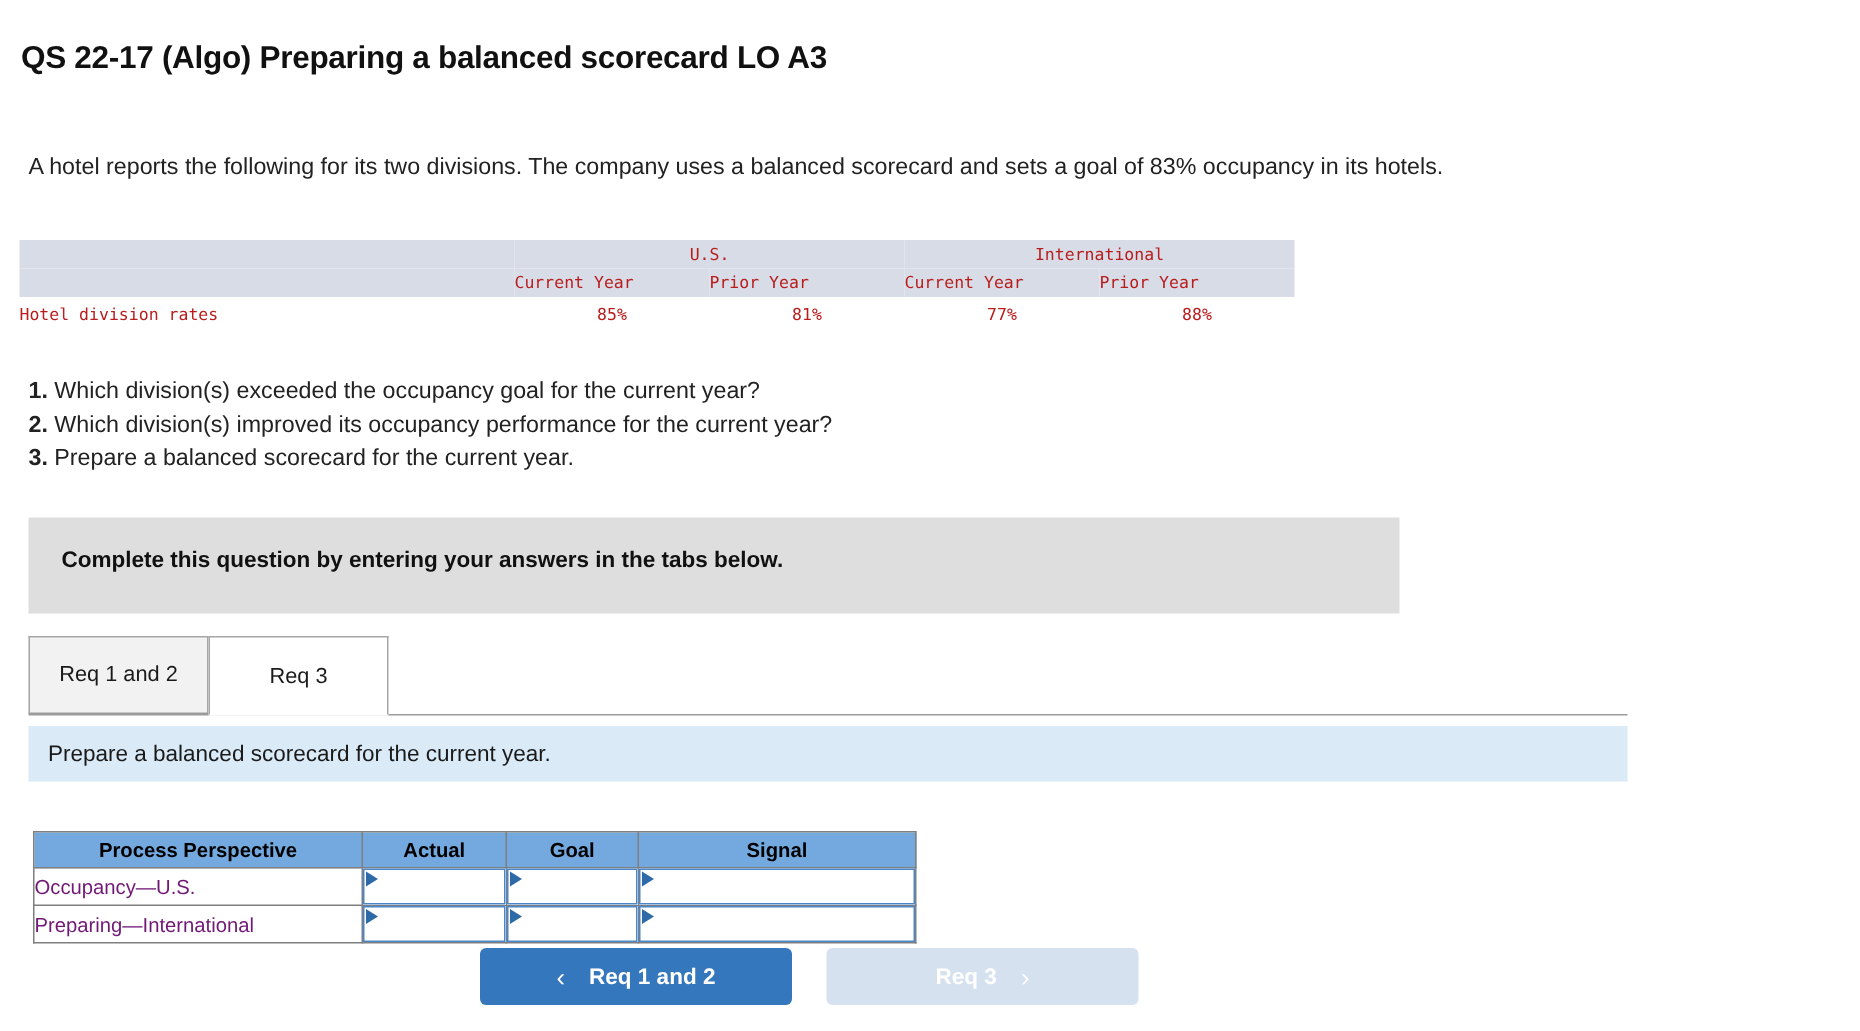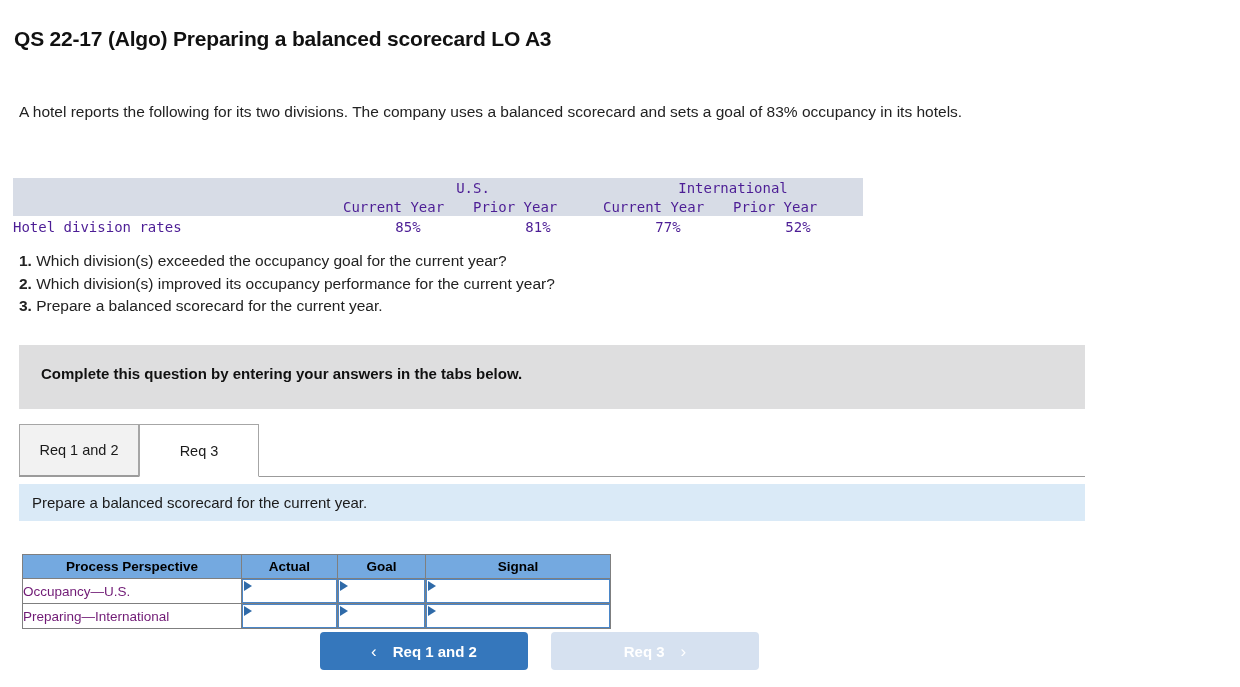--- a/index.html
+++ b/index.html
@@ -36,26 +36,26 @@
     width: 1145px;
     font-size: 15.5px;
     line-height: 24px;
     color: #222222;
   }
 
   
   .data-table {
     position: absolute;
     left: 13px;
-    top: 178px;
+    top: 160px;
     width: 850px;
     border-collapse: collapse;
     font-family: "DejaVu Sans Mono", "Liberation Mono", monospace;
-    font-size: 14px;
-    color: #4c1d95;
+    font-size: 11px;
+    color: #b91c1c;
   }
   .data-table th, .data-table td {
     padding: 0;
     font-weight: normal;
     border: none;
   }
   .dt-head-row td, .dt-head-row th { background: #d7dce6; height: 19px; }
   .dt-blank { width: 330px; }
   .dt-col { width: 130px; text-align: left; }
   .dt-span2 { text-align: center; }
@@ -72,21 +72,21 @@
     line-height: 22.5px;
     color: #222222;
   }
   .questions .qnum { font-weight: bold; }
 
   
   .gray-banner {
     position: absolute;
     left: 19px;
     top: 345px;
-    width: 1066px;
+    width: 914px;
     height: 64px;
     background: #dededf;
   }
   .gray-banner-text {
     position: absolute;
     left: 22px;
     top: 20px;
     font-size: 15px;
     font-weight: bold;
     color: #111111;
@@ -272,21 +272,21 @@
       <th class="dt-col">Current Year</th>
       <th class="dt-col">Prior Year</th>
     </tr>
   </thead>
   <tbody>
     <tr class="dt-body-row">
       <td class="dt-rowlabel">Hotel division rates</td>
       <td class="dt-val">85%</td>
       <td class="dt-val">81%</td>
       <td class="dt-val">77%</td>
-      <td class="dt-val">52%</td>
+      <td class="dt-val">88%</td>
     </tr>
   </tbody>
 </table>
 
 <div class="questions">
   <div><span class="qnum">1.</span><span> Which division(s) exceeded the occupancy goal for the current year?</span></div>
   <div><span class="qnum">2.</span><span> Which division(s) improved its occupancy performance for the current year?</span></div>
   <div><span class="qnum">3.</span><span> Prepare a balanced scorecard for the current year.</span></div>
 </div>
 

